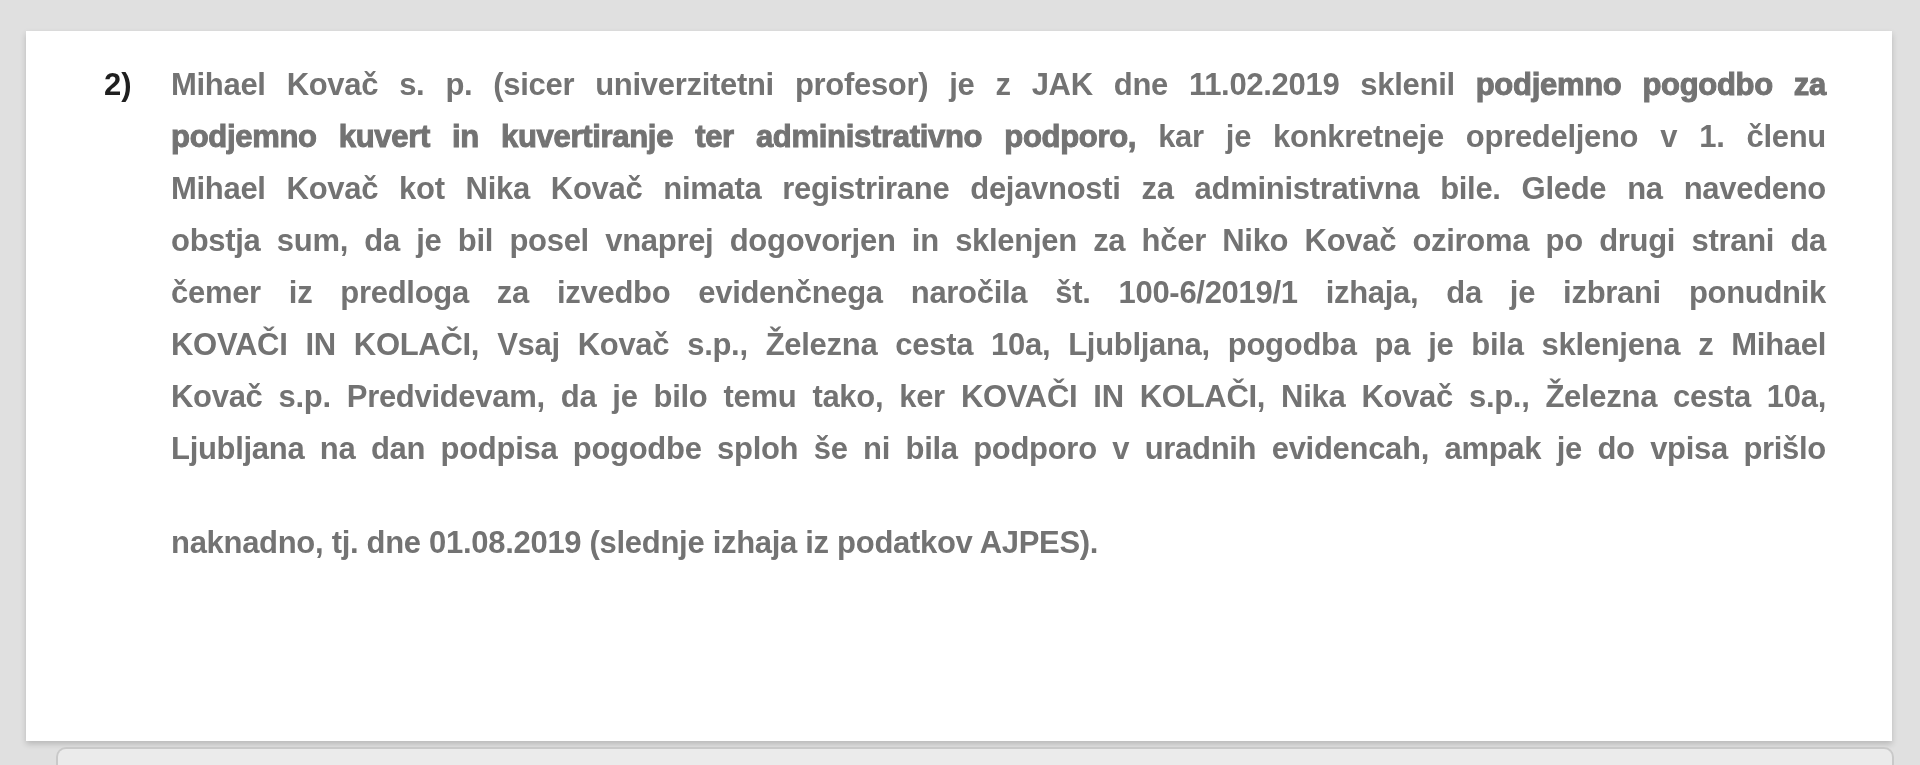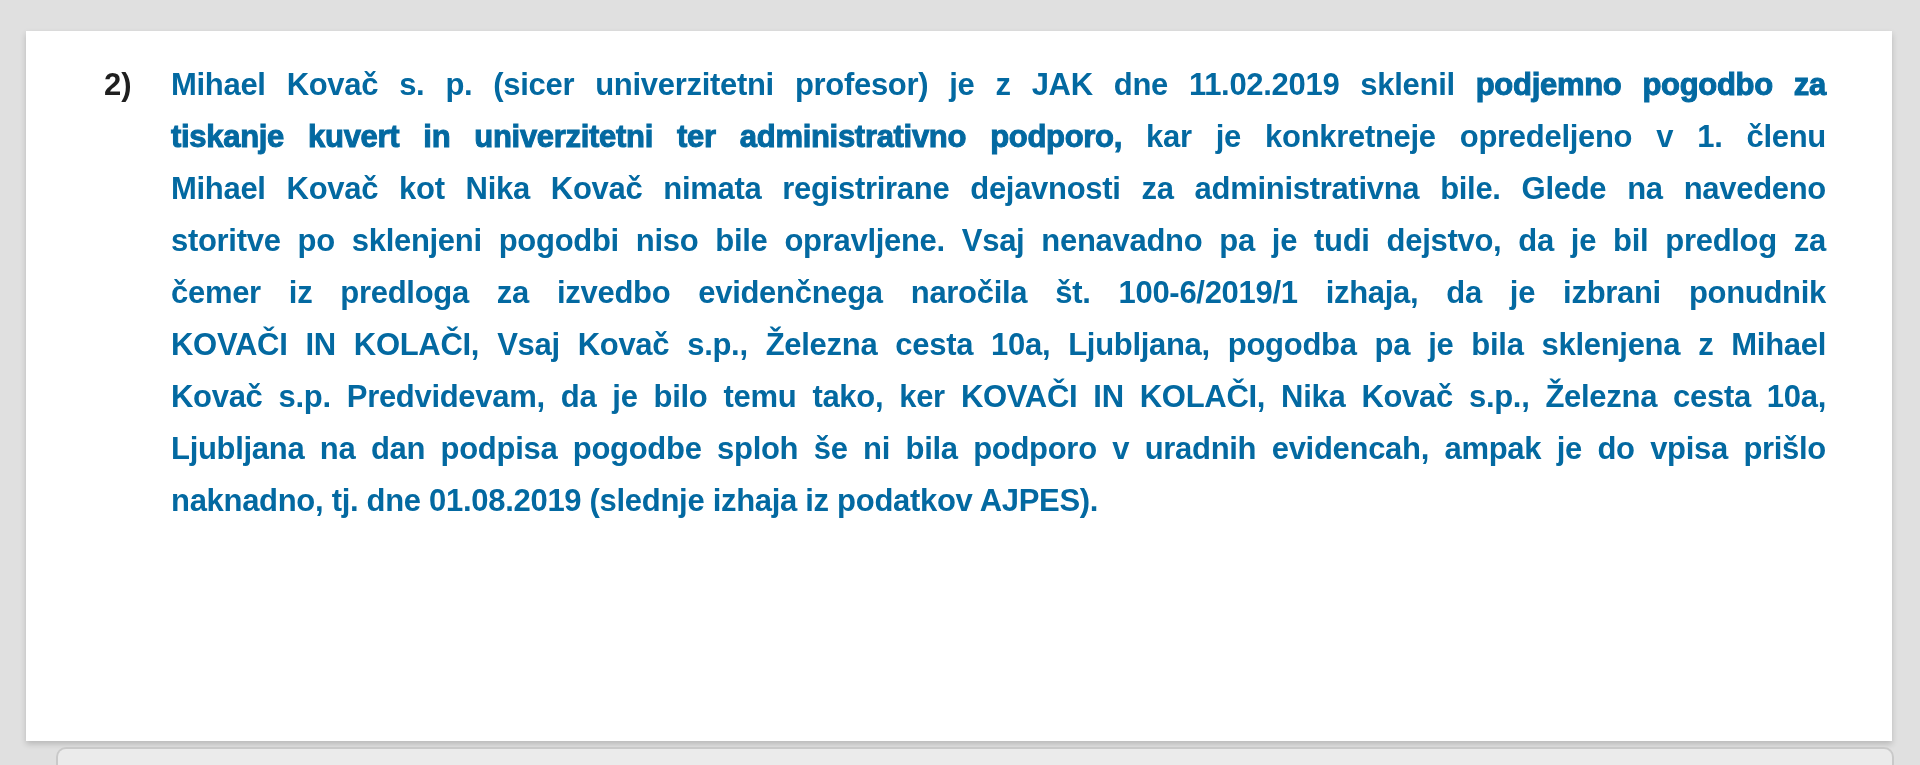--- a/index.html
+++ b/index.html
@@ -26,21 +26,21 @@
     width: 1866px;
     height: 710px;
     background: #ffffff;
     box-shadow: 0 3px 6px rgba(0,0,0,0.18);
   }
   .para {
     position: absolute;
     left: 145px;
     top: 28px;
     width: 1655px;
-    color: #0369a1;
+    color: #737373;
     font-size: 31px;
     font-weight: 700;
     letter-spacing: -0.3px;
     line-height: 52px;
     filter: blur(0.4px);
   }
   .para-number {
     position: absolute;
     left: 78px;
     top: 28px;
@@ -51,20 +51,21 @@
     filter: blur(0.4px);
   }
   .line {
     text-align: justify;
     text-align-last: justify;
     white-space: normal;
     height: 52px;
   }
   .line.last {
     text-align-last: left;
+    margin-top: 42px;
   }
   .rb {
     -webkit-text-stroke: 1px currentColor;
   }
   .next-panel {
     position: absolute;
     left: 56px;
     top: 747px;
     width: 1838px;
     height: 44px;
@@ -76,23 +77,23 @@
   }
 </style>
 </head>
 <body style="background: rgb(224, 224, 224);">
 
 <div class="canvas">
   <div class="sheet" style="background: rgb(255, 255, 255);">
     <div class="para-number">2)</div>
     <div class="para" id="para">
         <div class="line"><span class="r">Mihael Kovač s. p. (sicer univerzitetni profesor) je z JAK dne 11.02.2019 sklenil </span><span class="rb">podjemno pogodbo za</span></div>
-        <div class="line"><span class="rb">tiskanje kuvert in univerzitetni ter administrativno podporo,</span><span class="r"> kar je konkretneje opredeljeno v 1. členu</span></div>
+        <div class="line"><span class="rb">podjemno kuvert in kuvertiranje ter administrativno podporo,</span><span class="r"> kar je konkretneje opredeljeno v 1. členu</span></div>
         <div class="line"><span class="r">Mihael Kovač kot Nika Kovač nimata registrirane dejavnosti za administrativna bile. Glede na navedeno</span></div>
-        <div class="line"><span class="r">storitve po sklenjeni pogodbi niso bile opravljene. Vsaj nenavadno pa je tudi dejstvo, da je bil predlog za</span></div>
+        <div class="line"><span class="r">obstja sum, da je bil posel vnaprej dogovorjen in sklenjen za hčer Niko Kovač oziroma po drugi strani da</span></div>
         <div class="line"><span class="r">čemer iz predloga za izvedbo evidenčnega naročila št. 100-6/2019/1 izhaja, da je izbrani ponudnik</span></div>
         <div class="line"><span class="r">KOVAČI IN KOLAČI, Vsaj Kovač s.p., Železna cesta 10a, Ljubljana, pogodba pa je bila sklenjena z Mihael</span></div>
         <div class="line"><span class="r">Kovač s.p. Predvidevam, da je bilo temu tako, ker KOVAČI IN KOLAČI, Nika Kovač s.p., Železna cesta 10a,</span></div>
         <div class="line"><span class="r">Ljubljana na dan podpisa pogodbe sploh še ni bila podporo v uradnih evidencah, ampak je do vpisa prišlo</span></div>
         <div class="line last"><span class="r">naknadno, tj. dne 01.08.2019 (slednje izhaja iz podatkov AJPES).</span></div>
       </div>
   </div>
   <div class="next-panel" style="background: rgb(235, 235, 235); border-color: rgb(201, 201, 201);"></div>
 </div>
 

